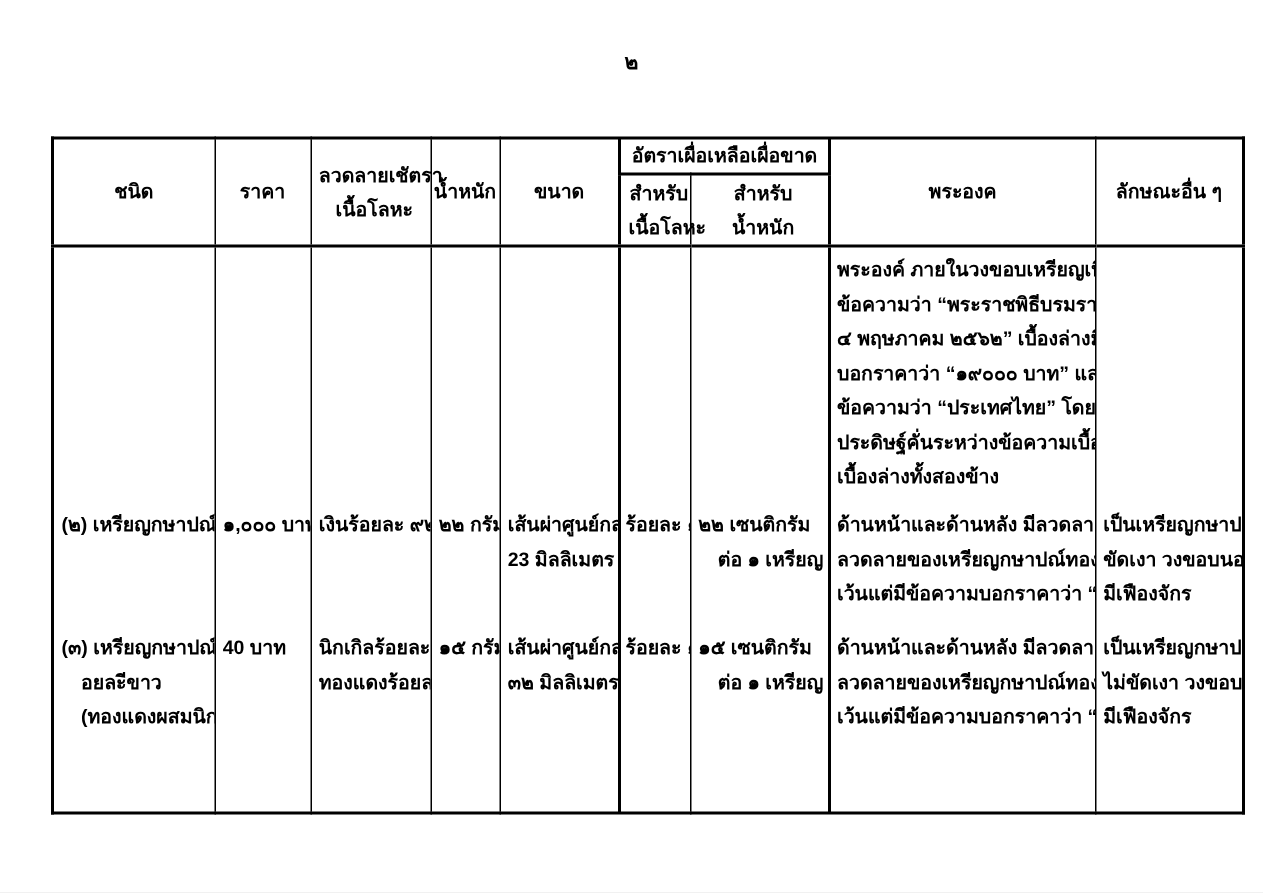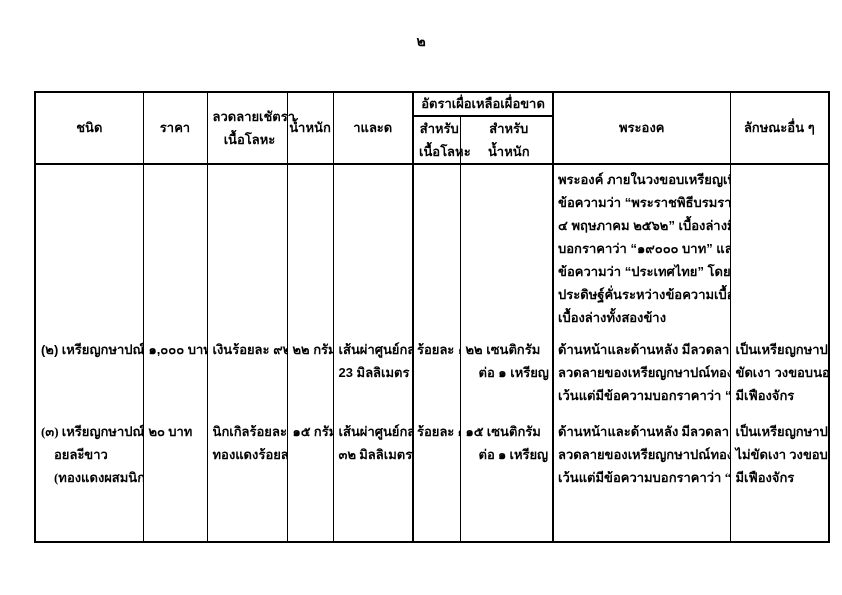--- a/index.html
+++ b/index.html
@@ -27,21 +27,21 @@
   tr.hrow2 { height:41px; }
   .thick-b { border-bottom:2px solid #000 !important; }
   .thick-l { border-left:2px solid #000 !important; }
   .thick-r { border-right:2px solid #000 !important; }
   
   tr.body { height:376px; }
   tr.body td { vertical-align:top; }
   .blk { box-sizing:border-box; padding-top:3px; overflow:hidden; }
   .bA { height:170px; }
   .bB { height:82px; }
-  .bC { height:124px;font-family:Liberation Serif, serif; }
+  .bC { height:124px; }
   .ln { line-height:23px; white-space:nowrap; padding-left:5px; }
   .ind .ln:not(:first-child) { padding-left:18px; }
   td.c-design .ln { padding-left:4px; }
   td.c-tolmetal .ln { padding-left:3px; }
 </style>
 </head>
 <body>
 
 <div class="page">
 
@@ -62,21 +62,21 @@
 
     <tbody>
         <tr class="hrow1">
       <th class="hd thick-b" rowspan="2">ชนิด</th>
       <th class="hd thick-b" rowspan="2">ราคา</th>
       <th class="hd thick-b" rowspan="2">
             <div class="ln">ลวดลายเชัตรา</div>
             <div class="ln">เนื้อโลหะ</div>
           </th>
       <th class="hd thick-b" rowspan="2">น้ำหนัก</th>
-      <th class="hd thick-b" rowspan="2">าและด</th>
+      <th class="hd thick-b" rowspan="2">ขนาด</th>
       <th class="hd thick-b thick-l thick-r" colspan="2">อัตราเผื่อเหลือเผื่อขาด</th>
       <th class="hd thick-b" rowspan="2">พระองค</th>
       <th class="hd thick-b" rowspan="2">ลักษณะอื่น ๆ</th>
     </tr>
     <tr class="hrow2">
       <th class="hd thick-b thick-l">
             <div class="ln">สำหรับ</div>
             <div class="ln">เนื้อโลหะ</div>
           </th>
       <th class="hd thick-b thick-r">
@@ -96,21 +96,21 @@
               <div class="ln">อยละีขาว</div>
               <div class="ln">(ทองแดงผสมนิกเกิล)</div>
             </div>
       </td>
       <td class="c-price">
         <div class="blk bA"></div>
         <div class="blk bB">
               <div class="ln">๑,๐๐๐ บาท</div>
             </div>
         <div class="blk bC">
-              <div class="ln">๒๐ บาท</div>
+              <div class="ln">40 บาท</div>
             </div>
       </td>
       <td class="c-metal">
         <div class="blk bA"></div>
         <div class="blk bB">
               <div class="ln">เงินร้อยละ ๙๒.๕</div>
             </div>
         <div class="blk bC">
               <div class="ln">นิกเกิลร้อยละ ๒๕</div>
               <div class="ln">ทองแดงร้อยละ ๗๕</div>

